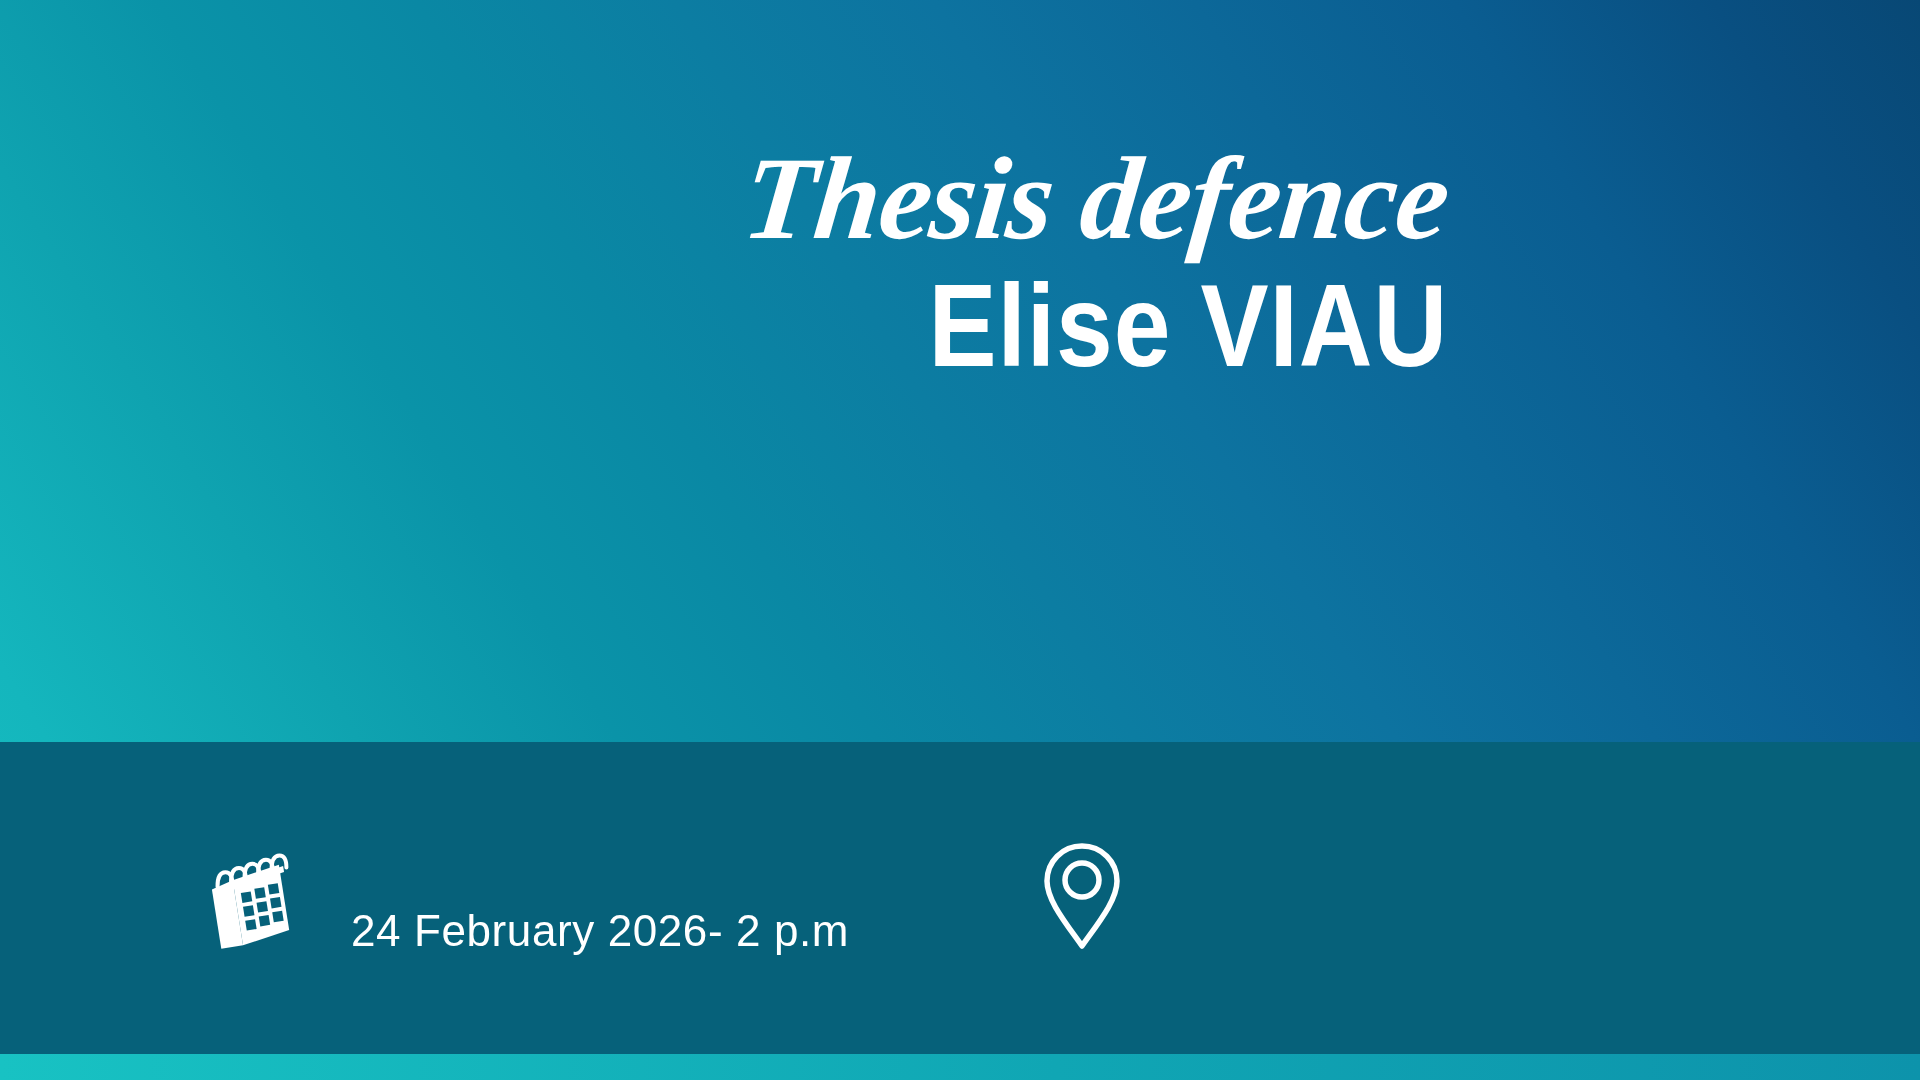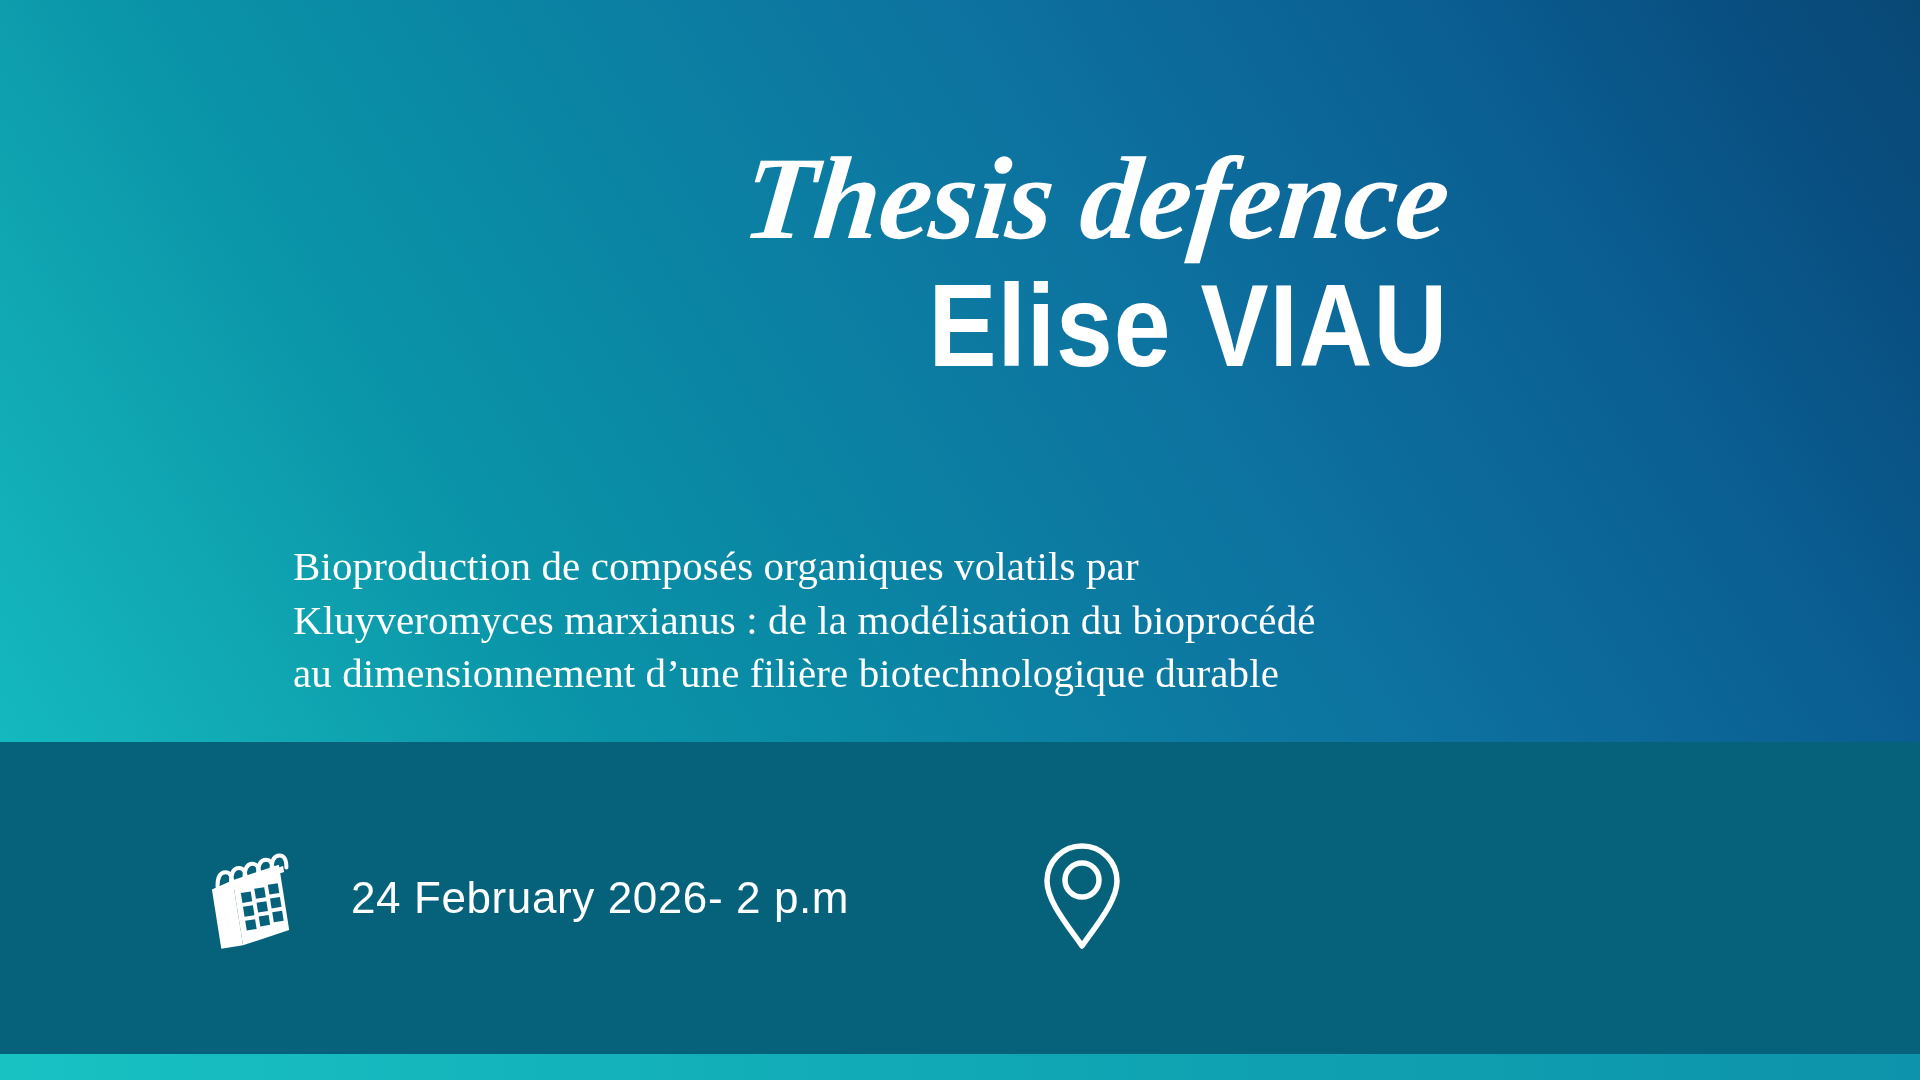--- a/index.html
+++ b/index.html
@@ -93,21 +93,21 @@
   .footer-inner {
     display: flex;
     align-items: center;
     width: 100%;
     padding: 0 0 0 192px;
   }
   .footer-item {
     display: flex;
     align-items: center;
   }
-  .footer-item.date { margin-right: 190px; }
+  .footer-item.date { margin-right: 190px; align-items: flex-end; }
   .footer-icon {
     display: block;
     flex: 0 0 auto;
   }
   .footer-text {
     color: #ffffff;
     font-family: "Liberation Sans Narrow", "Liberation Sans", sans-serif;
     font-size: 44px;
     font-weight: 400;
     letter-spacing: 0.6px;
@@ -130,21 +130,20 @@
 <body>
 
 <div class="poster">
 
   <div class="bg"></div>
 
   <div class="headline-script">Thesis defence</div>
 
   <div class="headline-name">Elise VIAU</div>
 
-  <div class="thesis-title">Bioproduction de composés organiques volatils par Kluyveromyces marxianus : de la modélisation du bioprocédé au dimensionnement d’une filière biotechnologique durable</div>
 
   <div class="footer">
     <div class="footer-inner">
 
       <div class="footer-item date">
         <span class="footer-icon">
           <svg width="112" height="112" viewBox="0 0 112 112" aria-hidden="true">
             <g transform="rotate(-9 56 60)">
 
               <path d="M22 44 L44 38 L44 104 L22 104 Z" fill="#ffffff"></path>

